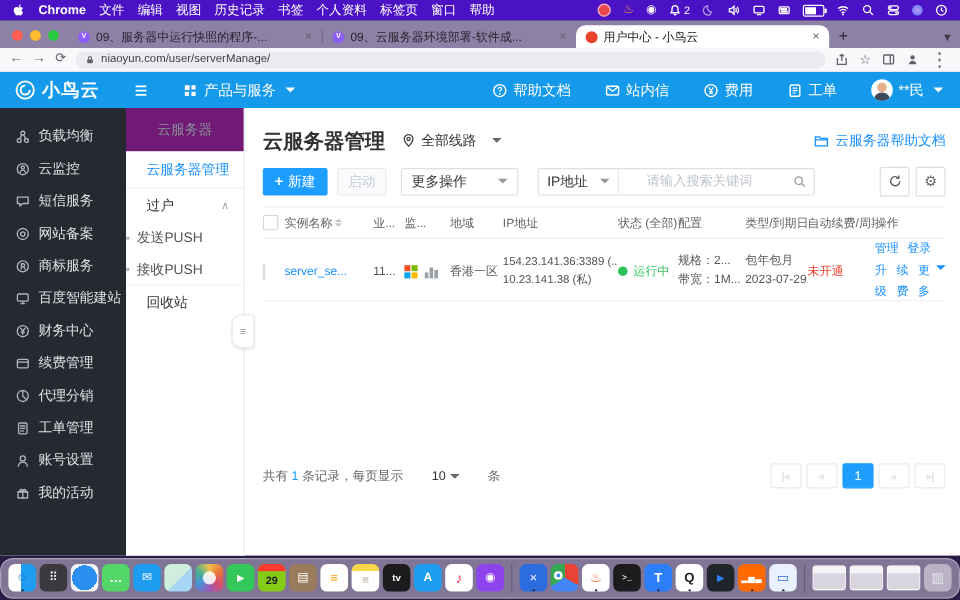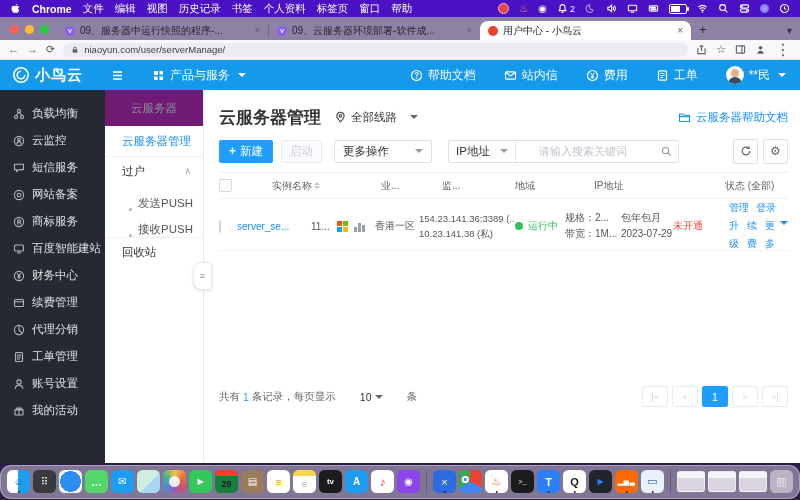--- a/index.html
+++ b/index.html
@@ -71,21 +71,21 @@
   .sb-item svg{width:12px;height:12px;stroke:#aeb6c2;fill:none;stroke-width:1.1;stroke-linecap:round;stroke-linejoin:round;flex:0 0 auto;}
   .sb-section{display:flex;align-items:center;height:24px;padding-left:13px;color:#8a919b;font-size:10.5px;margin-top:2px;}
   .sb-section .caret{border-top-color:#8a919b;margin-left:14px;}
 
   
   .subsidebar{width:98px;background:#fff;border-right:1px solid #e8eaec;flex:0 0 auto;position:relative;font-size:11.5px;}
   .ss-header{height:36px;background:#701a75;color:#8a9099;display:flex;align-items:center;justify-content:center;font-size:11.5px;}
   .ss-active{height:30px;display:flex;align-items:center;padding-left:17px;color:#1890ff;}
   .ss-group{height:28px;display:flex;align-items:center;padding:0 12px 0 17px;color:#333;border-top:1px solid #f0f1f3;}
   .ss-chev{margin-left:auto;color:#9aa0a8;font-size:9px;}
-  .ss-sub{height:26px;display:flex;align-items:flex-end;padding-left:24px;color:#555;gap:6px;}
+  .ss-sub{height:26px;display:flex;align-items:center;color:#555;gap:6px;}
   .ss-dot{width:3px;height:3px;border-radius:50%;background:#aeb6c2;}
   .ss-plain{height:28px;display:flex;align-items:center;padding-left:17px;color:#333;border-top:1px solid #f0f1f3;}
   .collapse-handle{position:absolute;top:172px;right:-9px;width:17px;height:26px;background:#fff;
         border:1px solid #e8eaec;border-radius:8px 3px 3px 8px;box-shadow:0 1px 3px rgba(0,0,0,.12);
         display:flex;align-items:center;justify-content:center;color:#8a9099;font-size:9px;z-index:3;}
 
   
   .main{flex:1;display:flex;flex-direction:column;padding:14px 12px 0 15px;min-width:0;}
   .title-row{display:flex;align-items:center;height:26px;}
   .page-title{font-size:17px;font-weight:bold;color:#333;margin:0 14px 0 0;}
@@ -116,21 +116,21 @@
   .tb-right{margin-left:auto;display:flex;gap:5px;}
   .sq-btn{width:23px;height:23px;border:1px solid #dcdfe6;border-radius:2px;display:flex;align-items:center;
           justify-content:center;color:#666;}
   .sq-btn svg{width:12px;height:12px;}
   .sq-btn .gear{font-size:12px;line-height:1;}
 
   
   .tgrid{display:grid;grid-template-columns:18px 74px 26px 38px 44px 96px 50px 56px 52px 56px 1fr;
          align-items:center;}
   .thead{margin-top:9px;border-top:1px solid #eef0f2;border-bottom:1px solid #eef0f2;height:25px;
-         font-size:10px;color:#606266;gap:35px;}
+         font-size:10px;color:#606266;}
   .th{display:flex;align-items:center;gap:2px;white-space:nowrap;overflow:hidden;}
   .sorter{display:flex;flex-direction:column;line-height:0;}
   .sorter b{width:0;height:0;border-left:3px solid transparent;border-right:3px solid transparent;display:block;}
   .sorter .up{border-bottom:3px solid #c0c4cc;margin-bottom:1px;}
   .sorter .dn{border-top:3px solid #c0c4cc;}
   .trow{height:51px;border-bottom:1px solid #f0f1f3;font-size:10px;color:#555;}
   .cb{width:11px;height:11px;border:1px solid #d4d7dd;border-radius:2px;background:#fff;}
   .link{color:#1890ff;}
   .cell{white-space:nowrap;overflow:hidden;}
   .cell2 div{white-space:nowrap;overflow:hidden;line-height:1.6;}
@@ -166,21 +166,21 @@
   .dk-divider{width:1px;height:24px;background:rgba(60,50,80,.35);margin:0 3px;}
   .dk-finder{background:linear-gradient(90deg,#fff 46%,#1e9cef 46%);color:#1e6fd0;font-size:10px;}
   .dk-launchpad{background:#3a3a3e;font-size:10px;}
   .dk-safari{background:radial-gradient(circle at 50% 50%,#2a8ff0 0 64%,#f2f4f7 64%);}
   .dk-messages{background:#53d769;font-weight:bold;}
   .dk-mail{background:#1e9cef;font-size:10px;}
   .dk-maps{background:linear-gradient(135deg,#cfeedd 0 55%,#a8d7f5 55%);}
   .dk-photos{background:conic-gradient(#f3c14b,#e8733c,#d94f6c,#9b59b6,#4a90d9,#4ab08a,#f3c14b);}
   .dk-photos::after{content:"";position:absolute;inset:6px;background:#fff;border-radius:50%;opacity:.85;}
   .dk-facetime{background:#34c759;font-size:8px;}
-  .dk-calendar{background:#15803d;color:#1c1c1e;font-size:9px;font-weight:bold;}
+  .dk-calendar{background:#84cc16;color:#1c1c1e;font-size:9px;font-weight:bold;}
   .dk-calendar::before{content:"";position:absolute;top:0;left:0;right:0;height:6px;background:#ff3b30;}
   .dk-calendar span{margin-top:4px;}
   .dk-contacts{background:#9a7b5c;font-size:10px;}
   .dk-reminders{background:#fff;color:#f59e0b;font-size:11px;}
   .dk-notes{background:linear-gradient(#f7d64b 26%,#fff 26%);color:#b9b2a4;font-size:10px;}
   .dk-notes span{margin-top:5px;}
   .dk-appletv{background:#1c1c1e;font-size:8px;font-weight:bold;}
   .dk-appstore{background:#1e9cef;font-weight:bold;font-size:10px;}
   .dk-music{background:#fff;color:#fa2d48;font-size:12px;}
   .dk-podcasts{background:#8e44ec;font-size:10px;}

